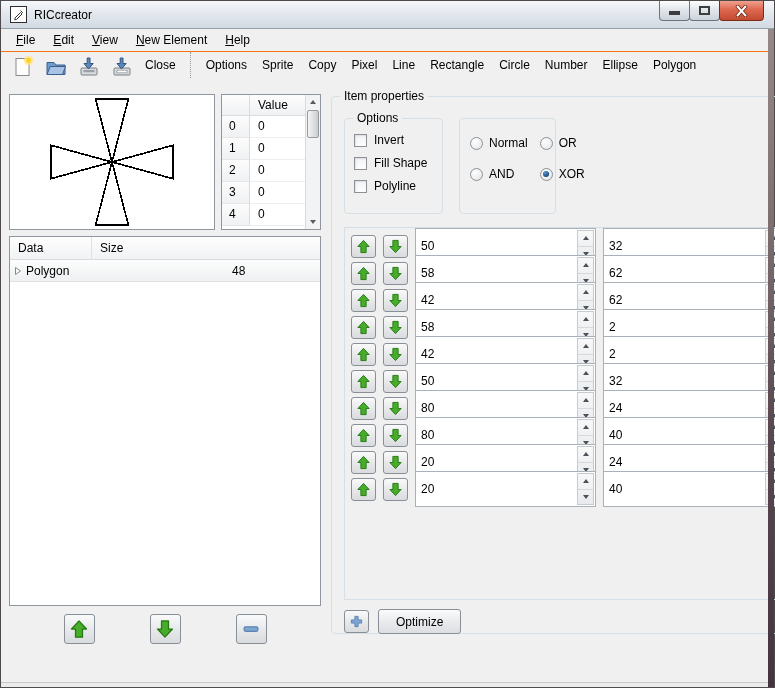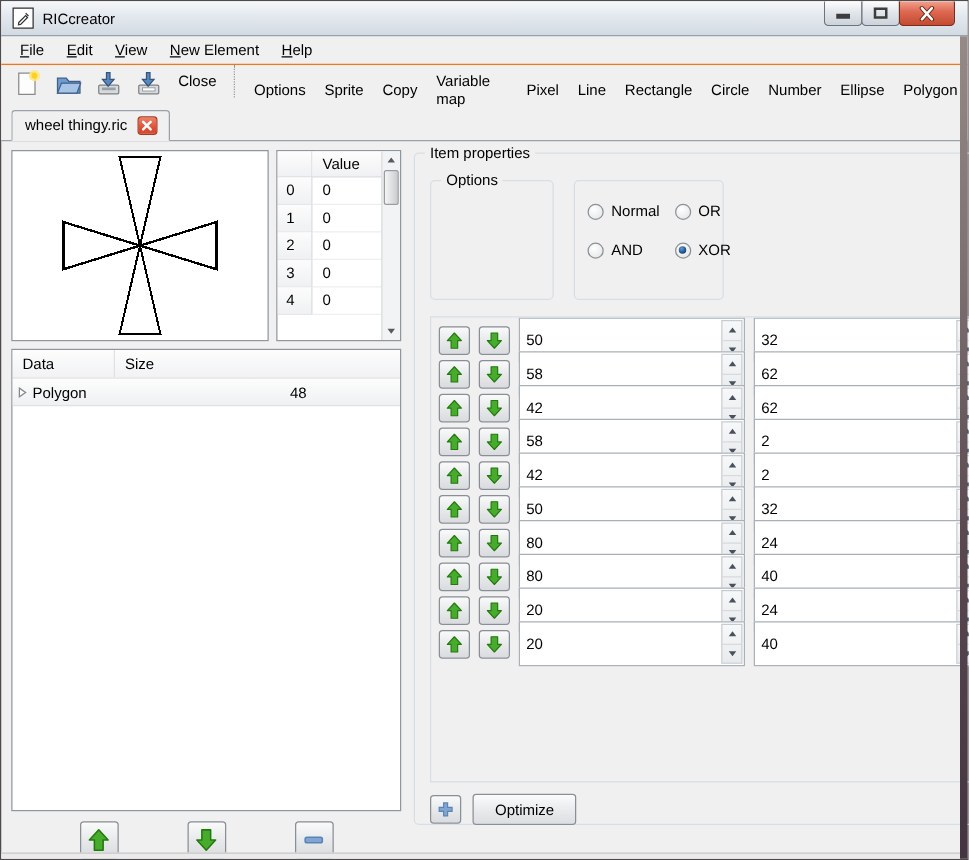--- a/index.html
+++ b/index.html
@@ -51,21 +51,21 @@
   .tab { height:25px; position:relative; top:1px; display:flex; align-items:center; gap:8px;
     padding:0 9px 1px 10px; border:1px solid #9aa1a8; border-bottom:1px solid #f0f0f0;
     border-radius:3px 3px 0 0; background:#f0f0f0; }
   .tab-close { width:16px; height:15px; border-radius:3px; border:1px solid #a73a24;
     background:linear-gradient(#ee8266, #da4c30 70%); display:flex; align-items:center;
     justify-content:center; }
 
   
   .main { display:flex; padding:7px 20px 0 8px; gap:10px; height:571px; }
   .left-col { width:312px; display:flex; flex-direction:column; flex:none; }
-  .left-top { display:flex; gap:6px; height:153px; flex:none; }
+  .left-top { display:flex; gap:6px; height:136px; flex:none; }
   .preview-box { width:206px; border:1px solid #8f969e; background:#fff; flex:none; }
   .preview-box svg { display:block; width:100%; height:100%; }
 
   
   .value-table { flex:1; border:1px solid #8f969e; background:#fff; position:relative;
     padding-right:15px; overflow:hidden; }
   .vt-header { display:flex; height:21px; }
   .vt-corner { width:28px; background:linear-gradient(#fdfdfd,#f0f1f3);
     border-right:1px solid #d9dbde; border-bottom:1px solid #d9dbde; }
   .vt-head-cell { flex:1; background:linear-gradient(#fdfdfd,#f0f1f3);
@@ -112,21 +112,21 @@
   .right-col { flex:1; margin-top:2px; }
   .group-box { border:1px solid #d6dfe5; border-radius:4px; position:relative; }
   .group-title { position:absolute; top:-8px; left:8px; background:#f0f0f0; padding:0 4px;
     white-space:nowrap; }
   .item-props { height:538px; padding:21px 10px 10px 12px; }
   .props-top { display:flex; gap:16px; height:96px; margin-bottom:13px; }
   .options-group { width:99px; padding:14px 8px 0 9px; }
   .check-row { display:flex; align-items:center; gap:7px; margin-bottom:9px; }
   .checkbox { width:13px; height:13px; border:1px solid #8d9196; flex:none;
     background:linear-gradient(#f3f4f5,#fdfdfd); box-shadow:inset 1px 1px 2px rgba(0,0,0,.10); }
-  .merge-group { width:120px; padding:17px 8px 0 10px; display:grid;
+  .merge-group { width:97px; padding:17px 8px 0 10px; display:grid;
     grid-template-columns:auto auto; column-gap:12px; row-gap:17px; align-content:start; }
   .radio-row { display:flex; align-items:center; gap:6px; }
   .radio { width:13px; height:13px; border-radius:50%; border:1px solid #8d9196; flex:none;
     background:radial-gradient(circle at 38% 32%, #ffffff, #dfe3e6); position:relative; }
   .radio.on::after { content:""; position:absolute; inset:2.5px; border-radius:50%;
     background:radial-gradient(circle at 38% 32%, #5e9bd3, #123f70 75%); }
 
   .points-panel { height:373px; border:1px solid #d6dfe5; padding:3px 5px; overflow:hidden; }
   .point-row { display:flex; align-items:center; gap:7px; height:24px; margin:3px 1px; }
   .small-btn { width:25px; height:23px; border:1px solid #898f96; border-radius:3px; flex:none;
@@ -218,41 +218,30 @@
         <path d="M13 3 v5.5 h3.2 L11.5 14 7 8.5 h3.2 V3 Z" fill="#5b87bd" stroke="#33567e" stroke-width="1"></path>
       </svg>
     </div>
     <div class="toolbar-close">Close</div>
     <div class="tb-sep"></div>
     <div style="display:flex;align-items:center;">
 
     <div class="tool-text-btn">Options</div>
         <div class="tool-text-btn">Sprite</div>
         <div class="tool-text-btn">Copy</div>
-        <div class="tool-text-btn">Variable map</div>
         <div class="tool-text-btn">Pixel</div>
         <div class="tool-text-btn">Line</div>
         <div class="tool-text-btn">Rectangle</div>
         <div class="tool-text-btn">Circle</div>
         <div class="tool-text-btn">Number</div>
         <div class="tool-text-btn">Ellipse</div>
         <div class="tool-text-btn">Polygon</div>
       </div>
   </div>
 
-  <div class="tabbar">
-    <div class="tab">
-      <span>wheel thingy.ric</span>
-      <div class="tab-close">
-        <svg width="9" height="9" viewBox="0 0 9 9">
-          <path d="M1.5 1.5 L7.5 7.5 M7.5 1.5 L1.5 7.5" stroke="#fff" stroke-width="2" stroke-linecap="round"></path>
-        </svg>
-      </div>
-    </div>
-  </div>
 
   <div class="main">
 
     <div class="left-col">
       <div class="left-top">
         <div class="preview-box">
           <svg viewBox="0 0 100 64" preserveAspectRatio="none" shape-rendering="crispEdges">
             <polyline fill="none" stroke="#000" stroke-width="0.8" points="50,32 58,62 42,62 58,2 42,2 50,32 80,24 80,40 20,24 20,40 50,32"></polyline>
           </svg>
         </div>
@@ -336,20 +325,35 @@
       </div>
     </div>
 
     <div class="right-col">
       <div class="group-box item-props">
         <div class="group-title">Item properties</div>
 
         <div class="props-top">
           <div class="group-box options-group">
             <div class="group-title">Options</div>
+            <div>
+
+            <div class="check-row">
+                <div class="checkbox"></div>
+                <span>Invert</span>
+              </div>
+                <div class="check-row">
+                <div class="checkbox"></div>
+                <span>Fill Shape</span>
+              </div>
+                <div class="check-row">
+                <div class="checkbox"></div>
+                <span>Polyline</span>
+              </div>
+              </div>
           </div>
 
           <div class="group-box merge-group">
 
           <div class="radio-row">
               <div class="radio"></div>
               <span>Normal</span>
             </div>
               <div class="radio-row">
               <div class="radio"></div>

